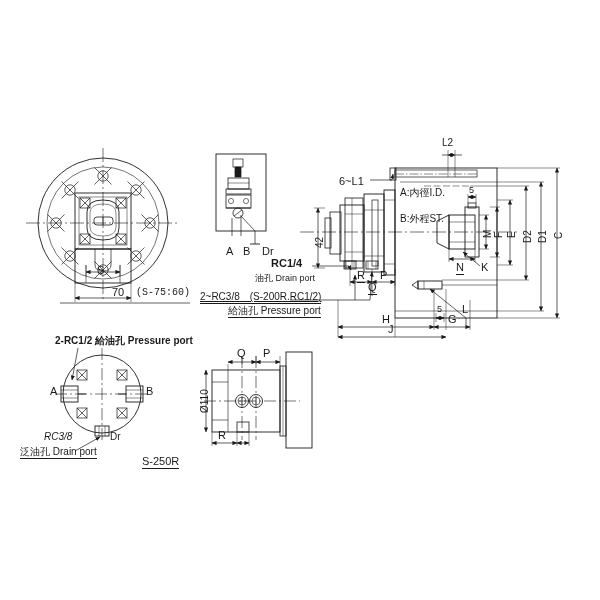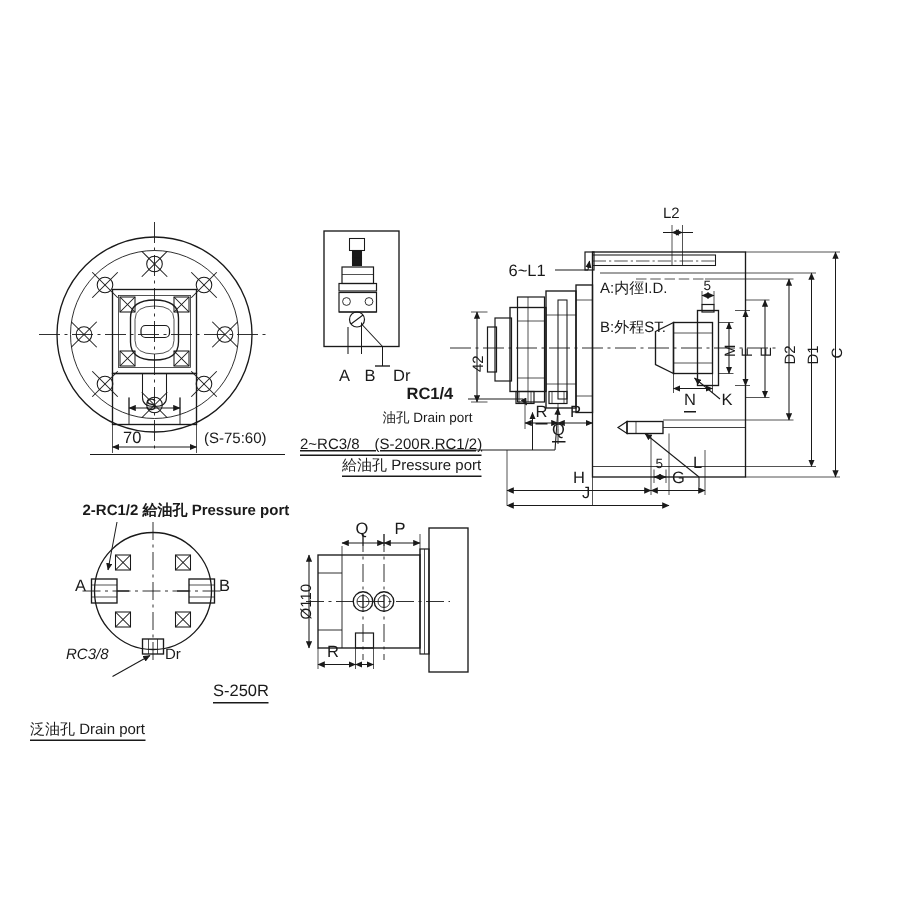--- a/index.html
+++ b/index.html
@@ -314,22 +314,22 @@
     <line x1="237" y1="432" x2="237" y2="446" stroke-width="0.5"></line>
     <line x1="249" y1="432" x2="249" y2="446" stroke-width="0.5"></line>
     <line x1="212" y1="443" x2="237" y2="443" stroke-width="0.7" marker-start="url(#arS)" marker-end="url(#ar)"></line>
     <line x1="237" y1="443" x2="249" y2="443" stroke-width="0.7" marker-start="url(#arS)" marker-end="url(#ar)"></line>
   </g>
 
   </g>
 </svg>
 
 <div class="lbl s11" style="left:97px;top:265px;">S</div>
-<div class="lbl s11" style="left:82px;top:287px;">70</div>
-<div class="lbl s10" style="left:136px;top:288px;">(S-75:60)</div>
+<div class="lbl s11" style="left:112px;top:287px;">70</div>
+<div class="lbl s10" style="left:136px;top:288px;font-family:Liberation Mono, monospace;">(S-75:60)</div>
 
 <div class="lbl s11" style="left:226px;top:246px;">A</div>
 <div class="lbl s11" style="left:243px;top:246px;">B</div>
 <div class="lbl s11" style="left:262px;top:246px;">Dr</div>
 
 <div class="lbl s11" style="left:339px;top:176px;">6~L1</div>
 <div class="lbl s10" style="left:400px;top:188px;">A:内徑I.D.</div>
 <div class="lbl s10" style="left:400px;top:214px;text-align:right;">B:外程ST.</div>
 <div class="lbl s10" style="left:442px;top:138px;">L2</div>
 <div class="lbl s9" style="left:469px;top:186px;">5</div>
@@ -356,21 +356,21 @@
 
 <div class="lbl s11 ul" style="left:456px;top:262px;">N</div>
 <div class="lbl s11" style="left:481px;top:262px;">K</div>
 <div class="lbl s11" style="left:462px;top:304px;">L</div>
 
 <div class="lbl s10" style="left:55px;top:336px;font-weight:bold;">2-RC1/2  給油孔  Pressure port</div>
 <div class="lbl s11" style="left:50px;top:386px;">A</div>
 <div class="lbl s11" style="left:146px;top:386px;">B</div>
 <div class="lbl s10" style="left:44px;top:432px;font-style:italic;">RC3/8</div>
 <div class="lbl s10" style="left:110px;top:432px;">Dr</div>
-<div class="lbl s10 ul" style="left:20px;top:447px;margin-top:35px;">泛油孔 Drain port</div>
+<div class="lbl s10 ul" style="left:20px;top:447px;">泛油孔 Drain port</div>
 <div class="lbl s11 ul" style="left:142px;top:456px;">S-250R</div>
 
 <div class="lbl s10 vert" style="left:200px;top:413px;">Ø110</div>
 <div class="lbl s11" style="left:237px;top:348px;">Q</div>
 <div class="lbl s11" style="left:263px;top:348px;">P</div>
 <div class="lbl s11" style="left:218px;top:430px;">R</div>
 
 </div>
 
 </body></html>

